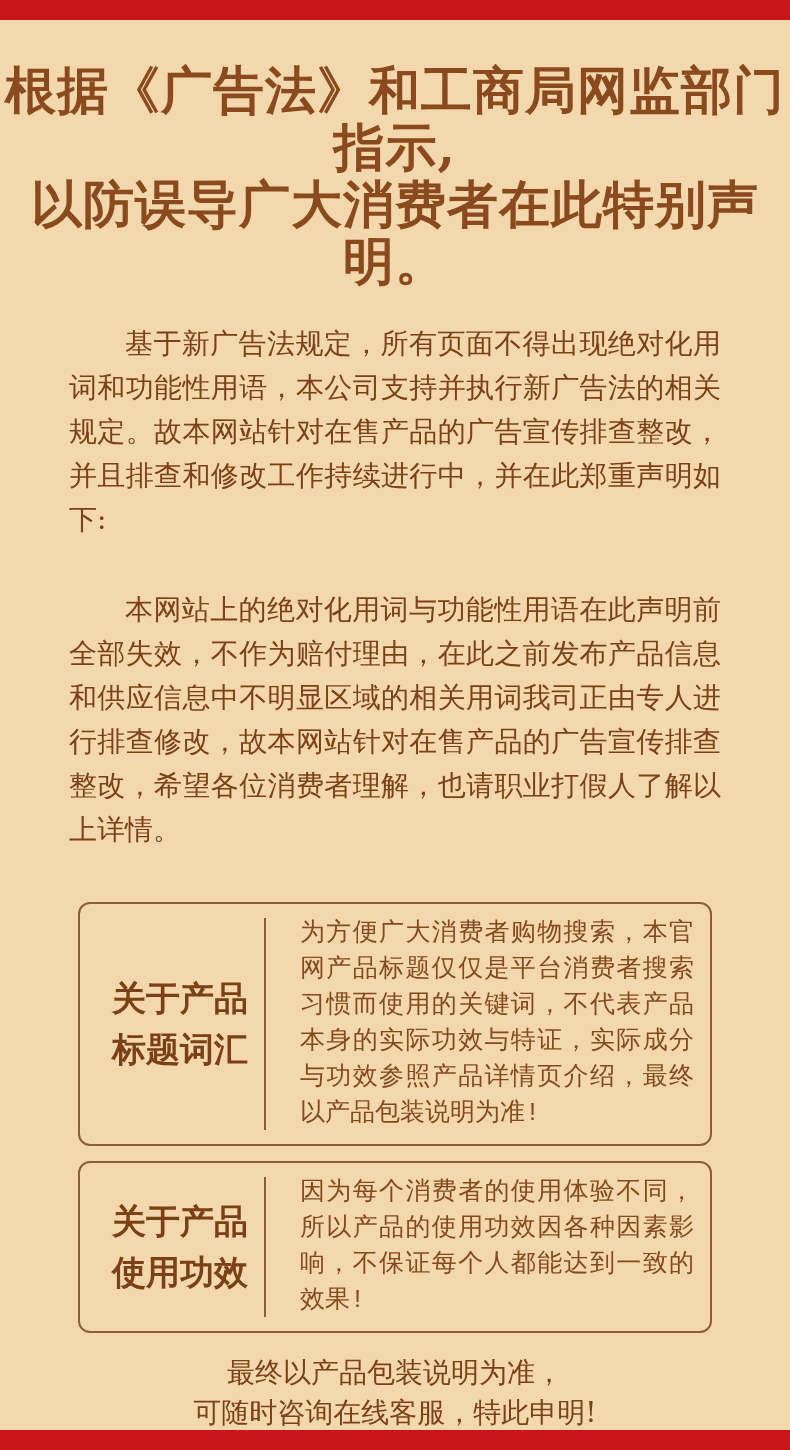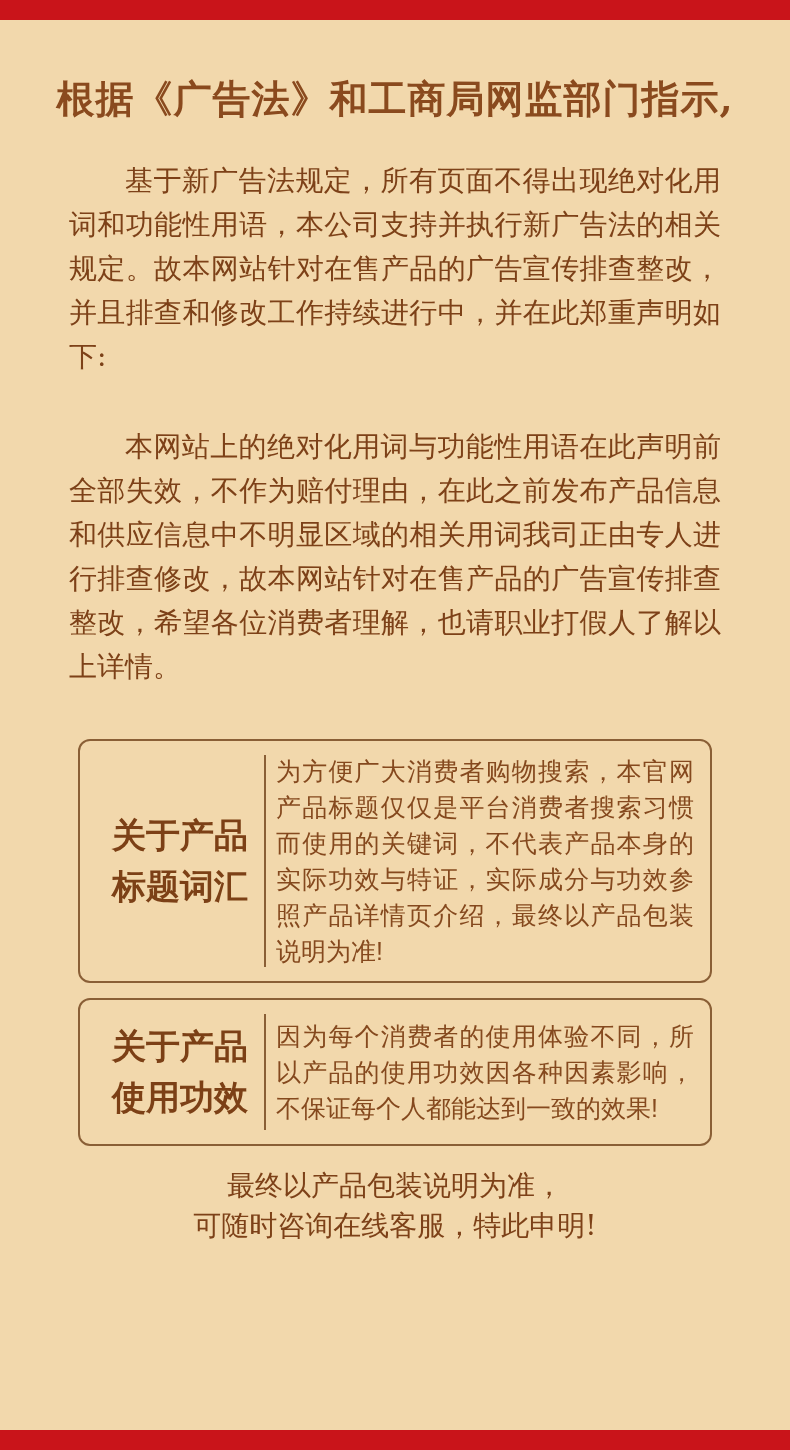--- a/index.html
+++ b/index.html
@@ -22,23 +22,23 @@
     background: #c9141a;
   }
   .band-top { top: 0; }
   .band-bottom { bottom: 0; }
 
   .content {
     padding-top: 62px;
   }
 
   .title {
-    margin: 8px;
+    margin: 0;
     text-align: center;
-    font-size: 38px;
+    font-size: 51px;
     font-weight: bold;
     line-height: 57px;
     color: #8a4a1e;
     letter-spacing: 1px;
     font-family: "DejaVu Serif", serif;
   }
 
   .para {
     width: 652px;
     margin: 0 auto;
@@ -83,46 +83,47 @@
   .box-divider {
     flex: 0 0 2px;
     background: #8a5f36;
     align-self: stretch;
     margin: 2px 0;
   }
   .box-text {
     flex: 1;
     display: flex;
     align-items: center;
-    padding-left: 10px;
+    padding-left: 34px;
     font-size: 25px;
     line-height: 36px;
     color: #85491e;
     text-align: justify;
-    font-family: Liberation Sans, sans-serif;
+    font-family: Liberation Mono, monospace;
   }
 
   .footer {
     margin-top: 20px;
     text-align: center;
     font-size: 28px;
     line-height: 40px;
     color: #7d4118;
     font-family: "DejaVu Serif", serif;
   }
 </style>
 </head>
 <body>
 
 <div class="band band-top"></div>
 
 <div class="content">
 
   <h1 class="title">
     <span>根据《广告法》和工商局网监部门指示,</span><br>
+    <span>以防误导广大消费者在此特别声明。</span>
   </h1>
 
   <p class="para para-1">基于新广告法规定，所有页面不得出现绝对化用词和功能性用语，本公司支持并执行新广告法的相关规定。故本网站针对在售产品的广告宣传排查整改，并且排查和修改工作持续进行中，并在此郑重声明如下:</p>
 
   <p class="para para-2">本网站上的绝对化用词与功能性用语在此声明前全部失效，不作为赔付理由，在此之前发布产品信息和供应信息中不明显区域的相关用词我司正由专人进行排查修改，故本网站针对在售产品的广告宣传排查整改，希望各位消费者理解，也请职业打假人了解以上详情。</p>
 
   <div class="boxes">
 
     <div class="notice-box">
       <div class="box-label">关于产品

